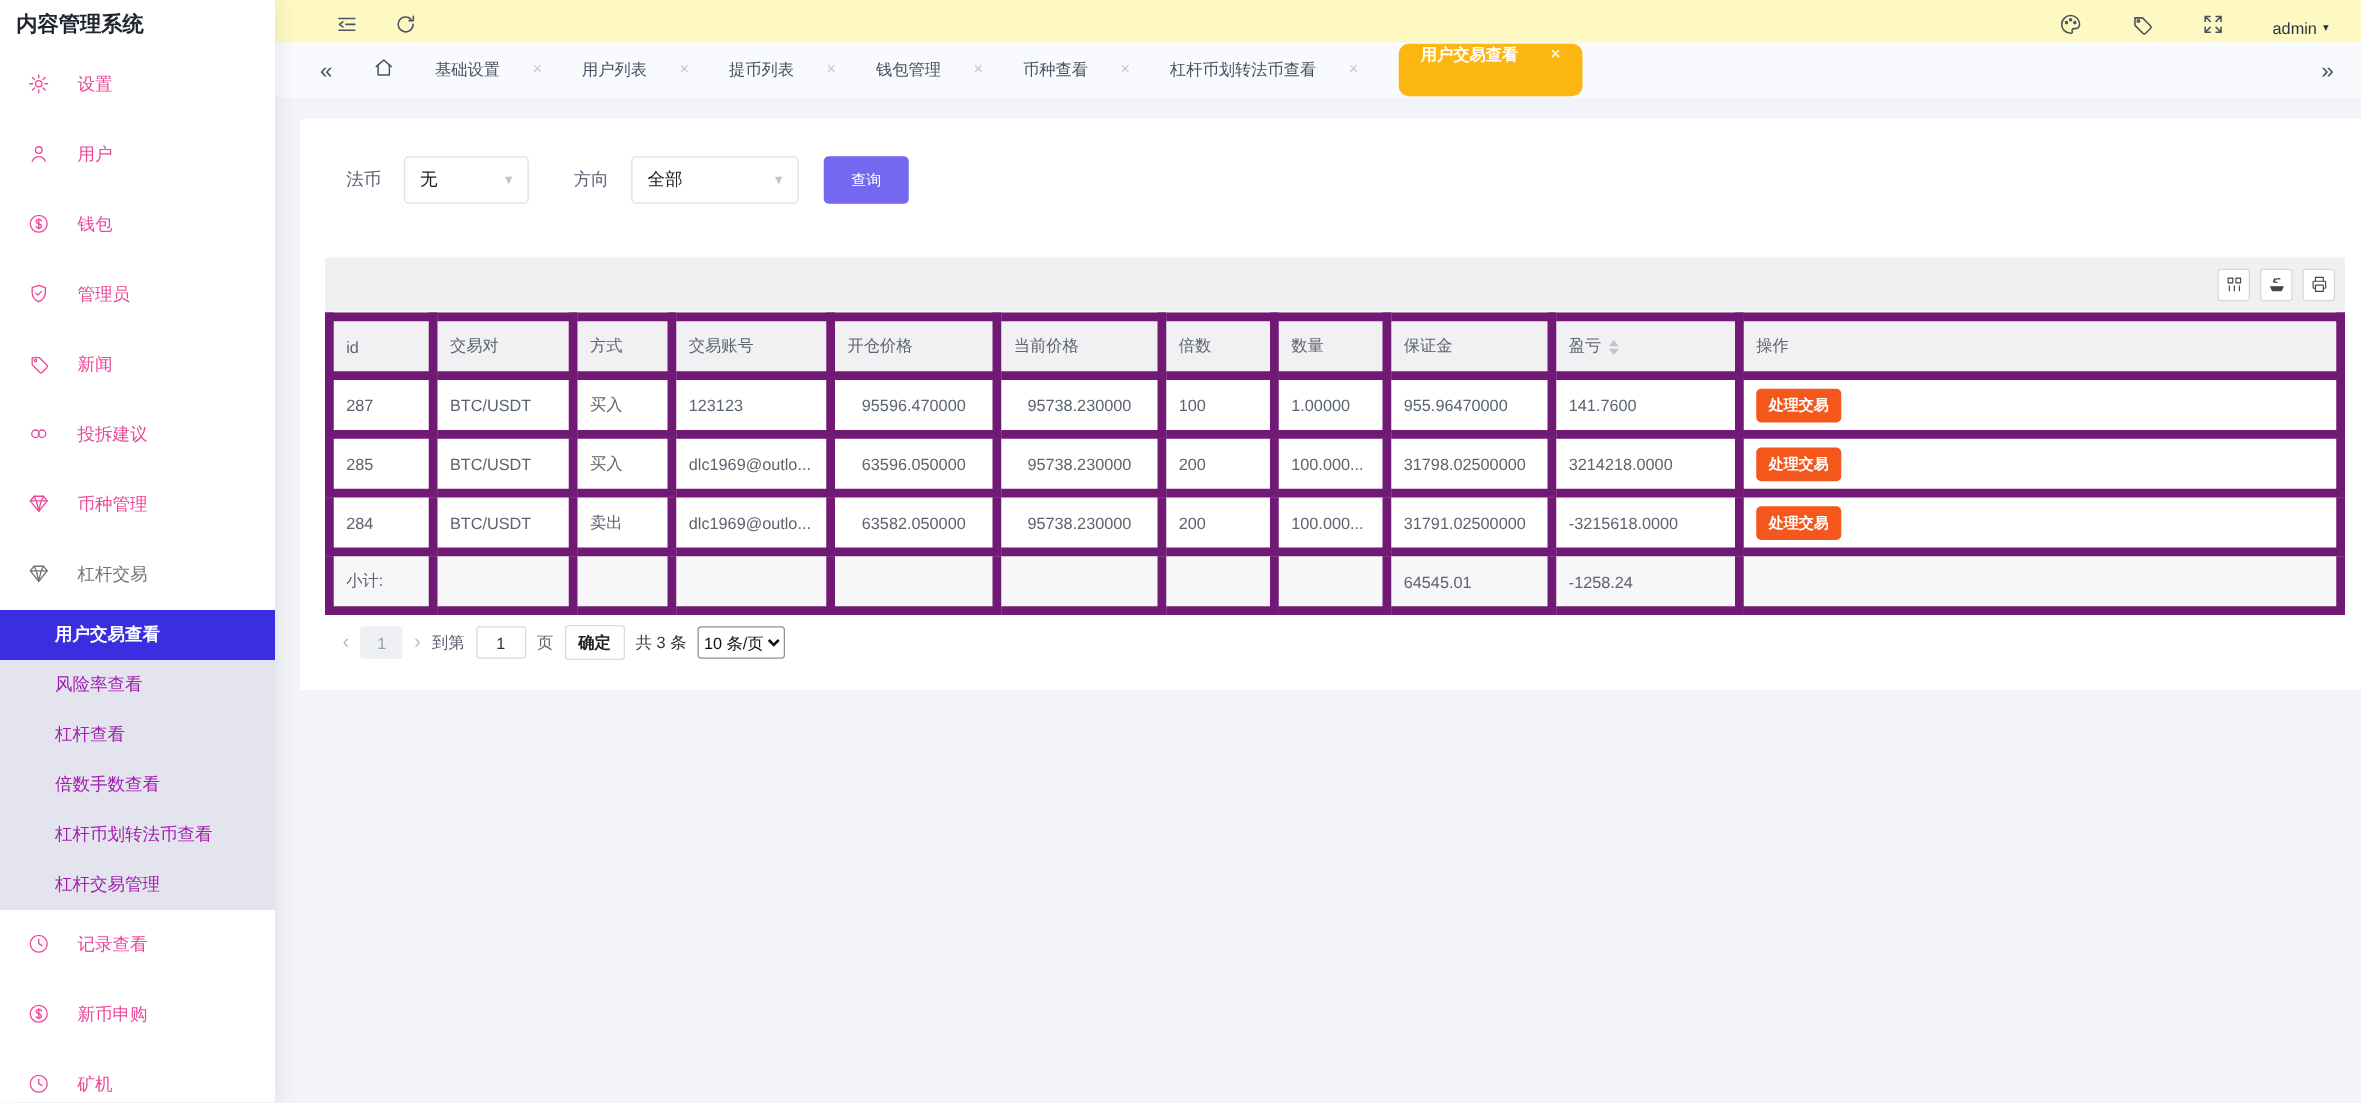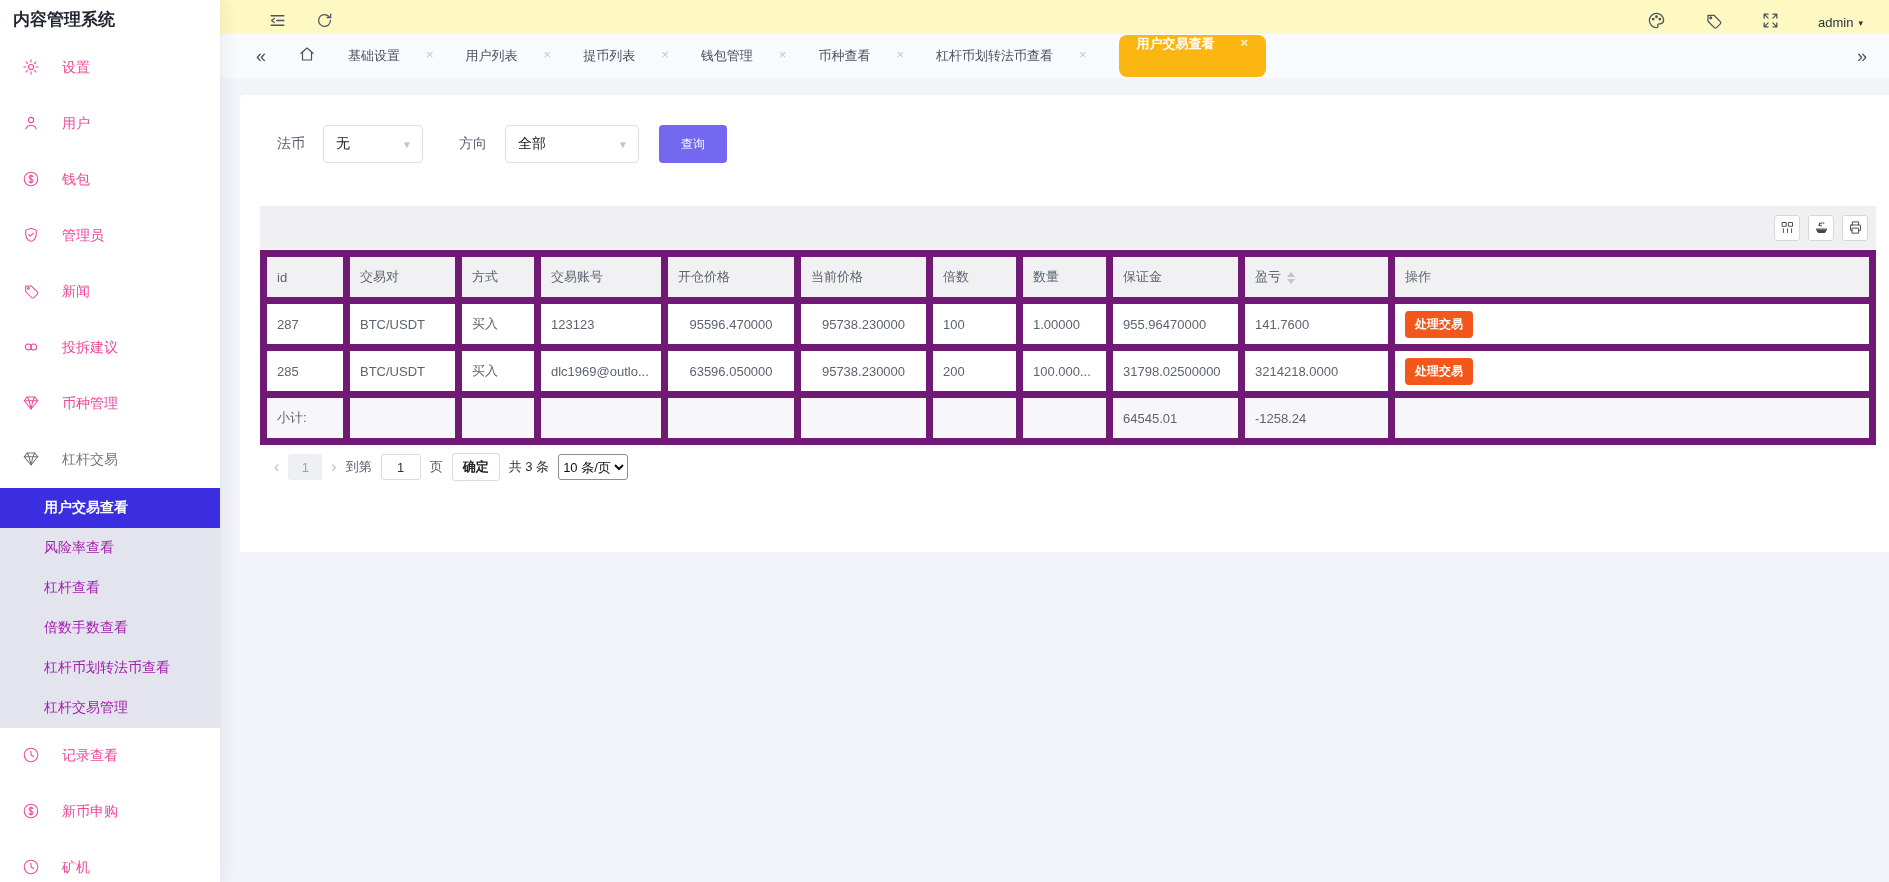--- a/index.html
+++ b/index.html
@@ -361,20 +361,33 @@
               <td>买入</td>
               <td>dlc1969@outlo...</td>
               <td class="r">63596.050000</td>
               <td class="r">95738.230000</td>
               <td>200</td>
               <td>100.000...</td>
               <td>31798.02500000</td>
               <td>3214218.0000</td>
               <td><button class="btn-action">处理交易</button></td>
             </tr>
+            <tr>
+              <td>284</td>
+              <td>BTC/USDT</td>
+              <td>卖出</td>
+              <td>dlc1969@outlo...</td>
+              <td class="r">63582.050000</td>
+              <td class="r">95738.230000</td>
+              <td>200</td>
+              <td>100.000...</td>
+              <td>31791.02500000</td>
+              <td>-3215618.0000</td>
+              <td><button class="btn-action">处理交易</button></td>
+            </tr>
             <tr class="subtotal">
               <td>小计:</td>
               <td></td>
                 <td></td>
                 <td></td>
                 <td></td>
                 <td></td>
                 <td></td>
                 <td></td>
               <td>64545.01</td>

